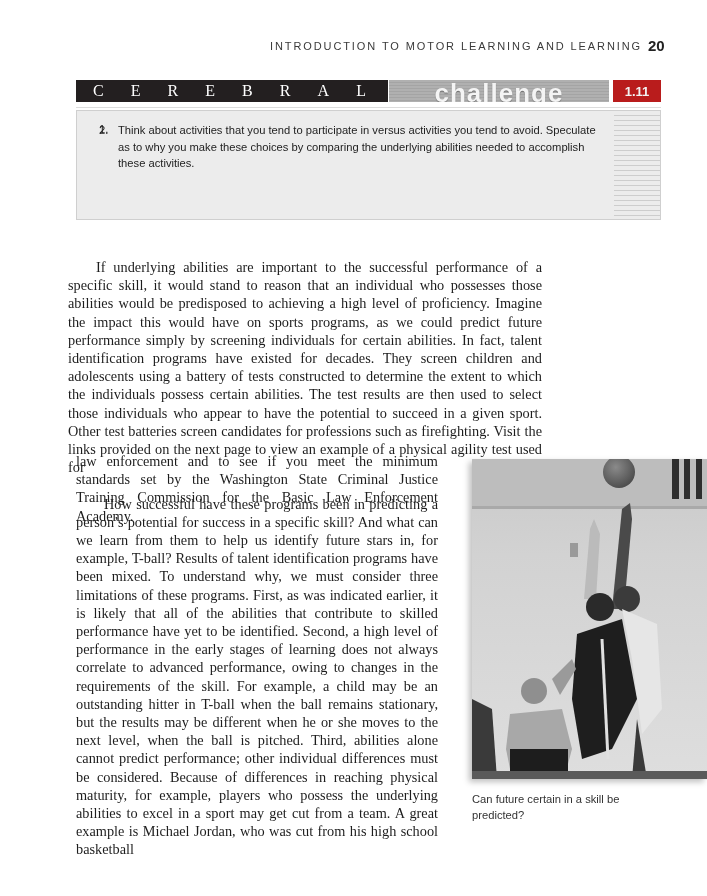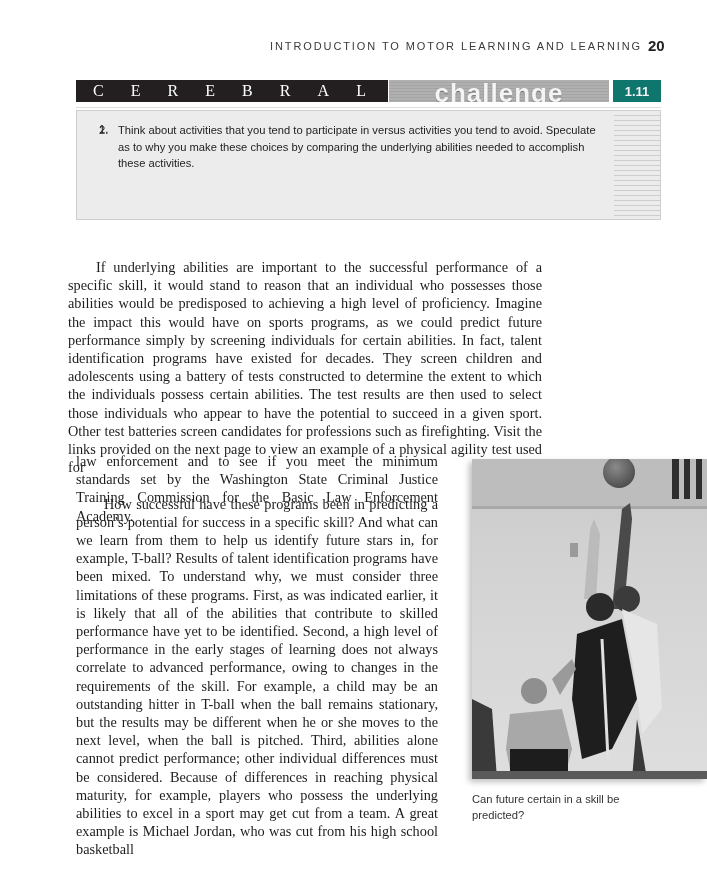--- a/index.html
+++ b/index.html
@@ -30,21 +30,21 @@
     display: flex; align-items: flex-start; justify-content: center;
     overflow: hidden;
   }
   .ch-word {
     font-family: "Liberation Sans", sans-serif; font-weight: bold; font-size: 26px;
     color: #f4f4f4; letter-spacing: 1px; line-height: 22px; margin-top: 2px;
     text-shadow: 0 1px 1px rgba(0,0,0,0.35);
   }
   .ch-num {
     position: absolute; left: 613px; top: 80px; width: 48px; height: 22px;
-    background: #0f766e; color: #f2f2f2;
+    background: #b91c1c; color: #f2f2f2;
     font-family: "Liberation Sans", sans-serif; font-weight: bold; font-size: 13px;
     display: flex; align-items: center; justify-content: center;
   }
   .ch-rule {
     position: absolute; left: 76px; top: 107px; width: 585px; height: 1px; background: #dcdcdc;
   }
 
   .ch-box {
     position: absolute; left: 76px; top: 110px; width: 585px; height: 110px;
     background: #ececec; border: 1px solid #cfcfcf; box-sizing: border-box;

